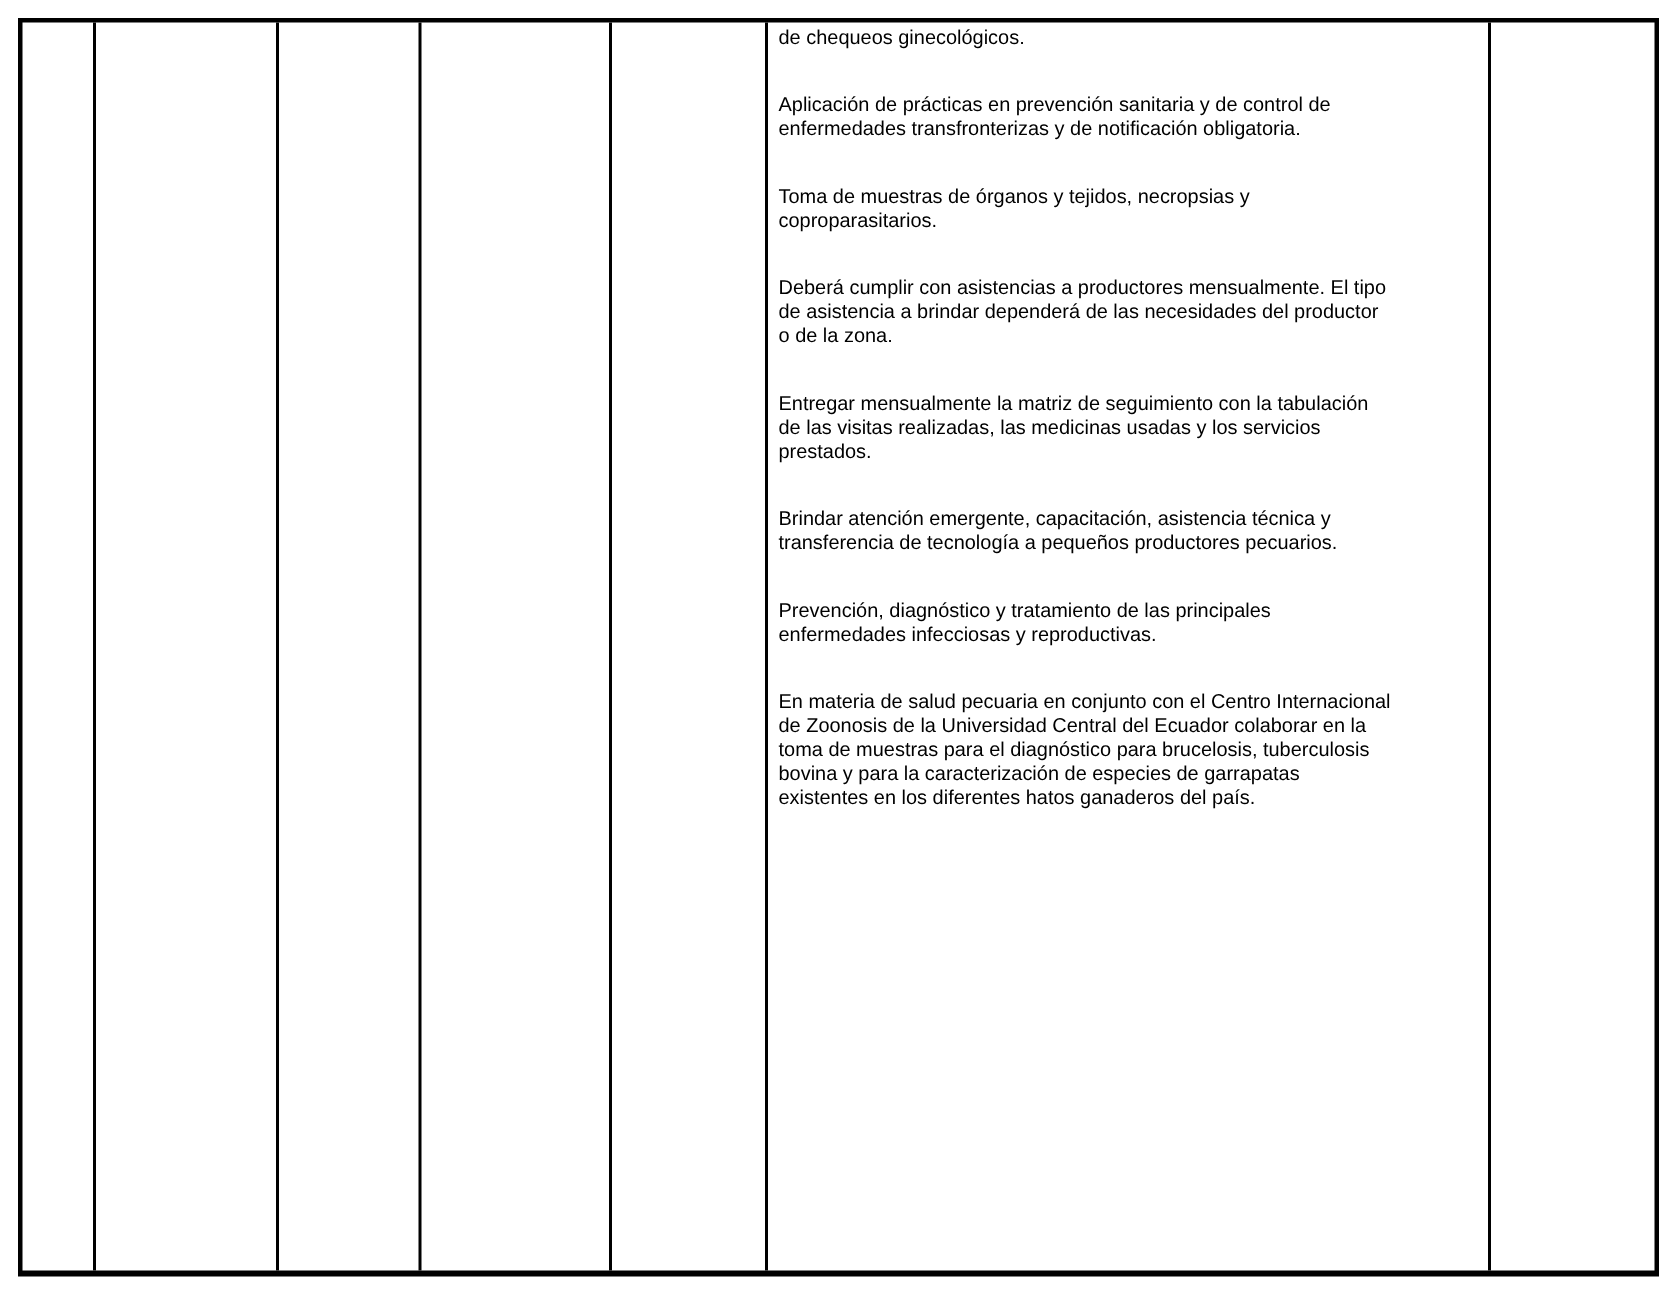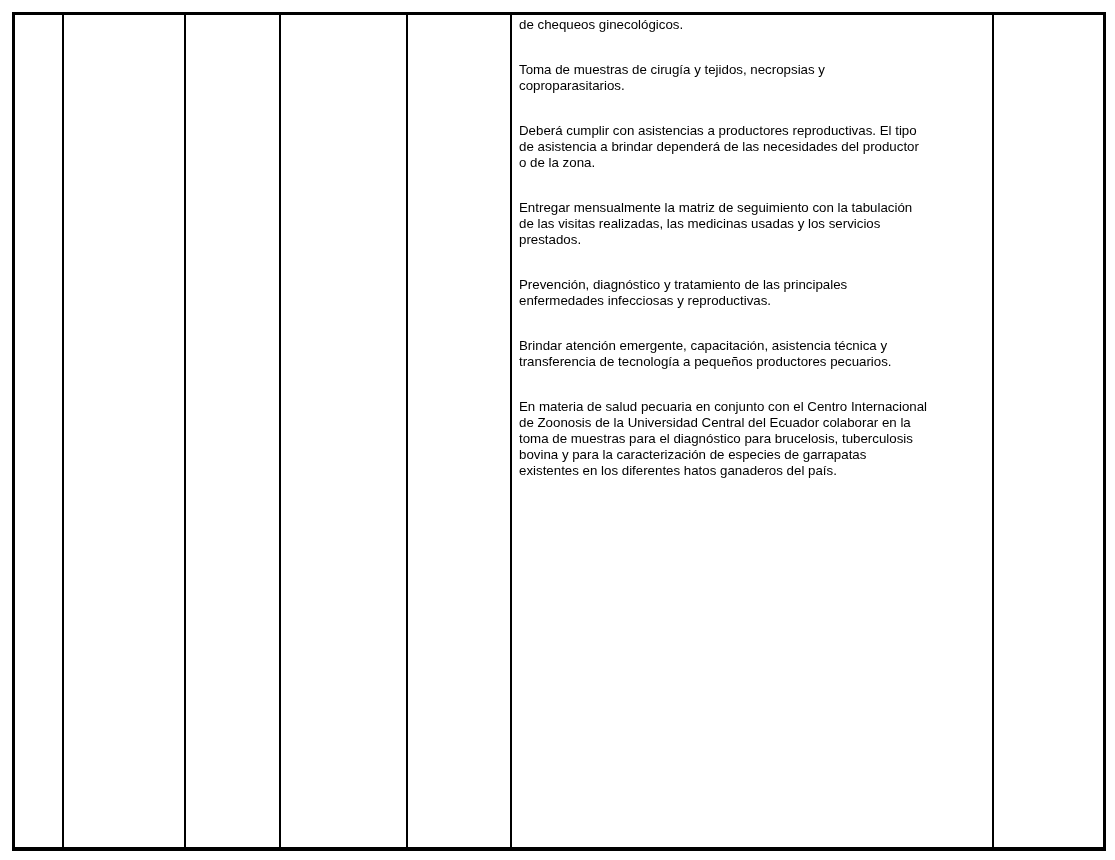--- a/index.html
+++ b/index.html
@@ -57,32 +57,34 @@
 
 <div class="page">
   <div class="doc-table">
     <div class="cell c1"></div>
     <div class="cell c2"></div>
     <div class="cell c3"></div>
     <div class="cell c4"></div>
     <div class="cell c5"></div>
     <div class="cell c6 text-cell">
       <p>de chequeos ginecológicos.</p>
-      <p>Toma de muestras de cirugía y tejidos, necropsias y
+      <p>Aplicación de prácticas en prevención sanitaria y de control de
+enfermedades transfronterizas y de notificación obligatoria.</p>
+      <p>Toma de muestras de órganos y tejidos, necropsias y
 coproparasitarios.</p>
-      <p>Deberá cumplir con asistencias a productores reproductivas. El tipo
+      <p>Deberá cumplir con asistencias a productores mensualmente. El tipo
 de asistencia a brindar dependerá de las necesidades del productor
 o de la zona.</p>
       <p>Entregar mensualmente la matriz de seguimiento con la tabulación
 de las visitas realizadas, las medicinas usadas y los servicios
 prestados.</p>
+      <p>Brindar atención emergente, capacitación, asistencia técnica y
+transferencia de tecnología a pequeños productores pecuarios.</p>
       <p>Prevención, diagnóstico y tratamiento de las principales
 enfermedades infecciosas y reproductivas.</p>
-      <p>Brindar atención emergente, capacitación, asistencia técnica y
-transferencia de tecnología a pequeños productores pecuarios.</p>
       <p>En materia de salud pecuaria en conjunto con el Centro Internacional
 de Zoonosis de la Universidad Central del Ecuador colaborar en la
 toma de muestras para el diagnóstico para brucelosis, tuberculosis
 bovina y para la caracterización de especies de garrapatas
 existentes en los diferentes hatos ganaderos del país.</p>
     </div>
     <div class="cell c7"></div>
   </div>
 </div>
 

